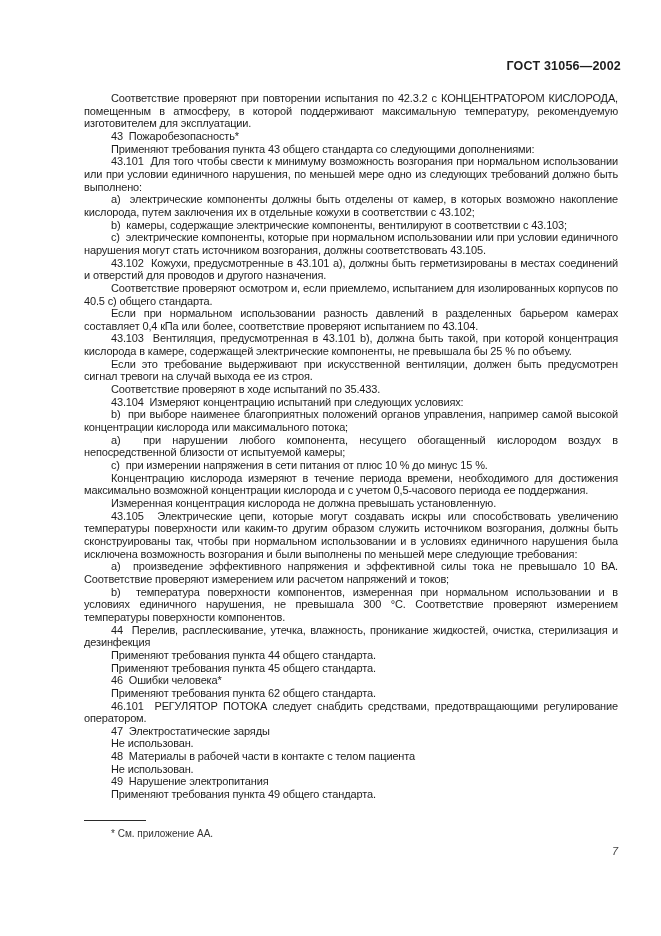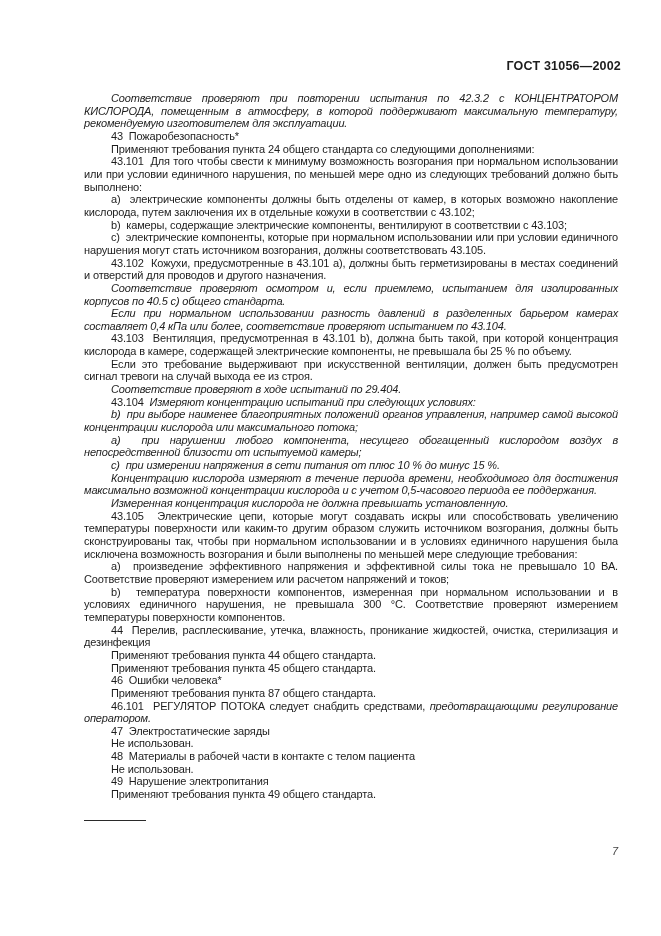--- a/index.html
+++ b/index.html
@@ -30,21 +30,21 @@
     width: 534px;
   }
   .para {
     margin: 0;
     text-indent: 27px;
     font-size: 11px;
     line-height: 12.65px;
     text-align: justify;
     letter-spacing: -0.15px;
   }
-  .para .it { font-style: italic; }
+  .para .it { }
   .footnote-rule {
     position: absolute;
     top: 820px;
     left: 48px;
     width: 62px;
     border-top: 1.2px solid #2a2a2a;
   }
   .footnote {
     position: absolute;
     top: 828px;
@@ -70,50 +70,53 @@
 <body>
 
 <div class="page">
   <div class="header">
     <span>ГОСТ 31056—2002</span>
   </div>
 
   <div class="doc-body" id="doc-body">
       <p class="para"><span class="it">Соответствие проверяют при повторении испытания по 42.3.2 с КОНЦЕНТРАТОРОМ КИСЛОРОДА, помещенным в атмосферу, в которой поддерживают максимальную температуру, рекомендуемую изготовителем для эксплуатации.</span></p>
       <p class="para"><span>43&nbsp; Пожаробезопасность*</span></p>
-      <p class="para"><span>Применяют требования пункта 24 общего стандарта со следующими дополнениями:</span></p>
+      <p class="para"><span>Применяют требования пункта 43 общего стандарта со следующими дополнениями:</span></p>
       <p class="para"><span>43.101&nbsp; Для того чтобы свести к минимуму возможность возгорания при нормальном использовании или при условии единичного нарушения, по меньшей мере одно из следующих требований должно быть выполнено:</span></p>
       <p class="para"><span>a)&nbsp; электрические компоненты должны быть отделены от камер, в которых возможно накопление кислорода, путем заключения их в отдельные кожухи в соответствии с 43.102;</span></p>
       <p class="para"><span>b)&nbsp; камеры, содержащие электрические компоненты, вентилируют в соответствии с 43.103;</span></p>
       <p class="para"><span>c)&nbsp; электрические компоненты, которые при нормальном использовании или при условии единичного нарушения могут стать источником возгорания, должны соответствовать 43.105.</span></p>
       <p class="para"><span>43.102&nbsp; Кожухи, предусмотренные в 43.101 a), должны быть герметизированы в местах соединений и отверстий для проводов и другого назначения.</span></p>
       <p class="para"><span class="it">Соответствие проверяют осмотром и, если приемлемо, испытанием для изолированных корпусов по 40.5 c) общего стандарта.</span></p>
       <p class="para"><span class="it">Если при нормальном использовании разность давлений в разделенных барьером камерах составляет 0,4 кПа или более, соответствие проверяют испытанием по 43.104.</span></p>
       <p class="para"><span>43.103&nbsp; Вентиляция, предусмотренная в 43.101 b), должна быть такой, при которой концентрация кислорода в камере, содержащей электрические компоненты, не превышала бы 25 % по объему.</span></p>
       <p class="para"><span>Если это требование выдерживают при искусственной вентиляции, должен быть предусмотрен сигнал тревоги на случай выхода ее из строя.</span></p>
-      <p class="para"><span class="it">Соответствие проверяют в ходе испытаний по 29.404.</span></p>
+      <p class="para"><span class="it">Соответствие проверяют в ходе испытаний по 35.433.</span></p>
       <p class="para"><span>43.104&nbsp; </span><span class="it">Измеряют концентрацию испытаний при следующих условиях:</span></p>
       <p class="para"><span class="it">b)&nbsp; при выборе наименее благоприятных положений органов управления, например самой высокой концентрации кислорода или максимального потока;</span></p>
       <p class="para"><span class="it">a)&nbsp; при нарушении любого компонента, несущего обогащенный кислородом воздух в непосредственной близости от испытуемой камеры;</span></p>
       <p class="para"><span class="it">c)&nbsp; при измерении напряжения в сети питания от плюс 10 % до минус 15 %.</span></p>
       <p class="para"><span class="it">Концентрацию кислорода измеряют в течение периода времени, необходимого для достижения максимально возможной концентрации кислорода и с учетом 0,5-часового периода ее поддержания.</span></p>
       <p class="para"><span class="it">Измеренная концентрация кислорода не должна превышать установленную.</span></p>
       <p class="para"><span>43.105&nbsp; Электрические цепи, которые могут создавать искры или способствовать увеличению температуры поверхности или каким-то другим образом служить источником возгорания, должны быть сконструированы так, чтобы при нормальном использовании и в условиях единичного нарушения была исключена возможность возгорания и были выполнены по меньшей мере следующие требования:</span></p>
       <p class="para"><span>a)&nbsp; произведение эффективного напряжения и эффективной силы тока не превышало 10 ВА. Соответствие проверяют измерением или расчетом напряжений и токов;</span></p>
       <p class="para"><span>b)&nbsp; температура поверхности компонентов, измеренная при нормальном использовании и в условиях единичного нарушения, не превышала 300 °С. Соответствие проверяют измерением температуры поверхности компонентов.</span></p>
       <p class="para"><span>44&nbsp; Перелив, расплескивание, утечка, влажность, проникание жидкостей, очистка, стерилизация и дезинфекция</span></p>
       <p class="para"><span>Применяют требования пункта 44 общего стандарта.</span></p>
       <p class="para"><span>Применяют требования пункта 45 общего стандарта.</span></p>
       <p class="para"><span>46&nbsp; Ошибки человека*</span></p>
-      <p class="para"><span>Применяют требования пункта 87 общего стандарта.</span></p>
+      <p class="para"><span>Применяют требования пункта 62 общего стандарта.</span></p>
       <p class="para"><span>46.101&nbsp; РЕГУЛЯТОР ПОТОКА следует снабдить средствами, </span><span class="it">предотвращающими регулирование оператором.</span></p>
       <p class="para"><span>47&nbsp; Электростатические заряды</span></p>
       <p class="para"><span>Не использован.</span></p>
       <p class="para"><span>48&nbsp; Материалы в рабочей части в контакте с телом пациента</span></p>
       <p class="para"><span>Не использован.</span></p>
       <p class="para"><span>49&nbsp; Нарушение электропитания</span></p>
       <p class="para"><span>Применяют требования пункта 49 общего стандарта.</span></p>
     </div>
 
   <div class="footnote-rule"></div>
+  <div class="footnote">
+    <span>* См. приложение АА.</span>
+  </div>
 
   <div class="page-number">7</div>
 </div>
 
 </body></html>

